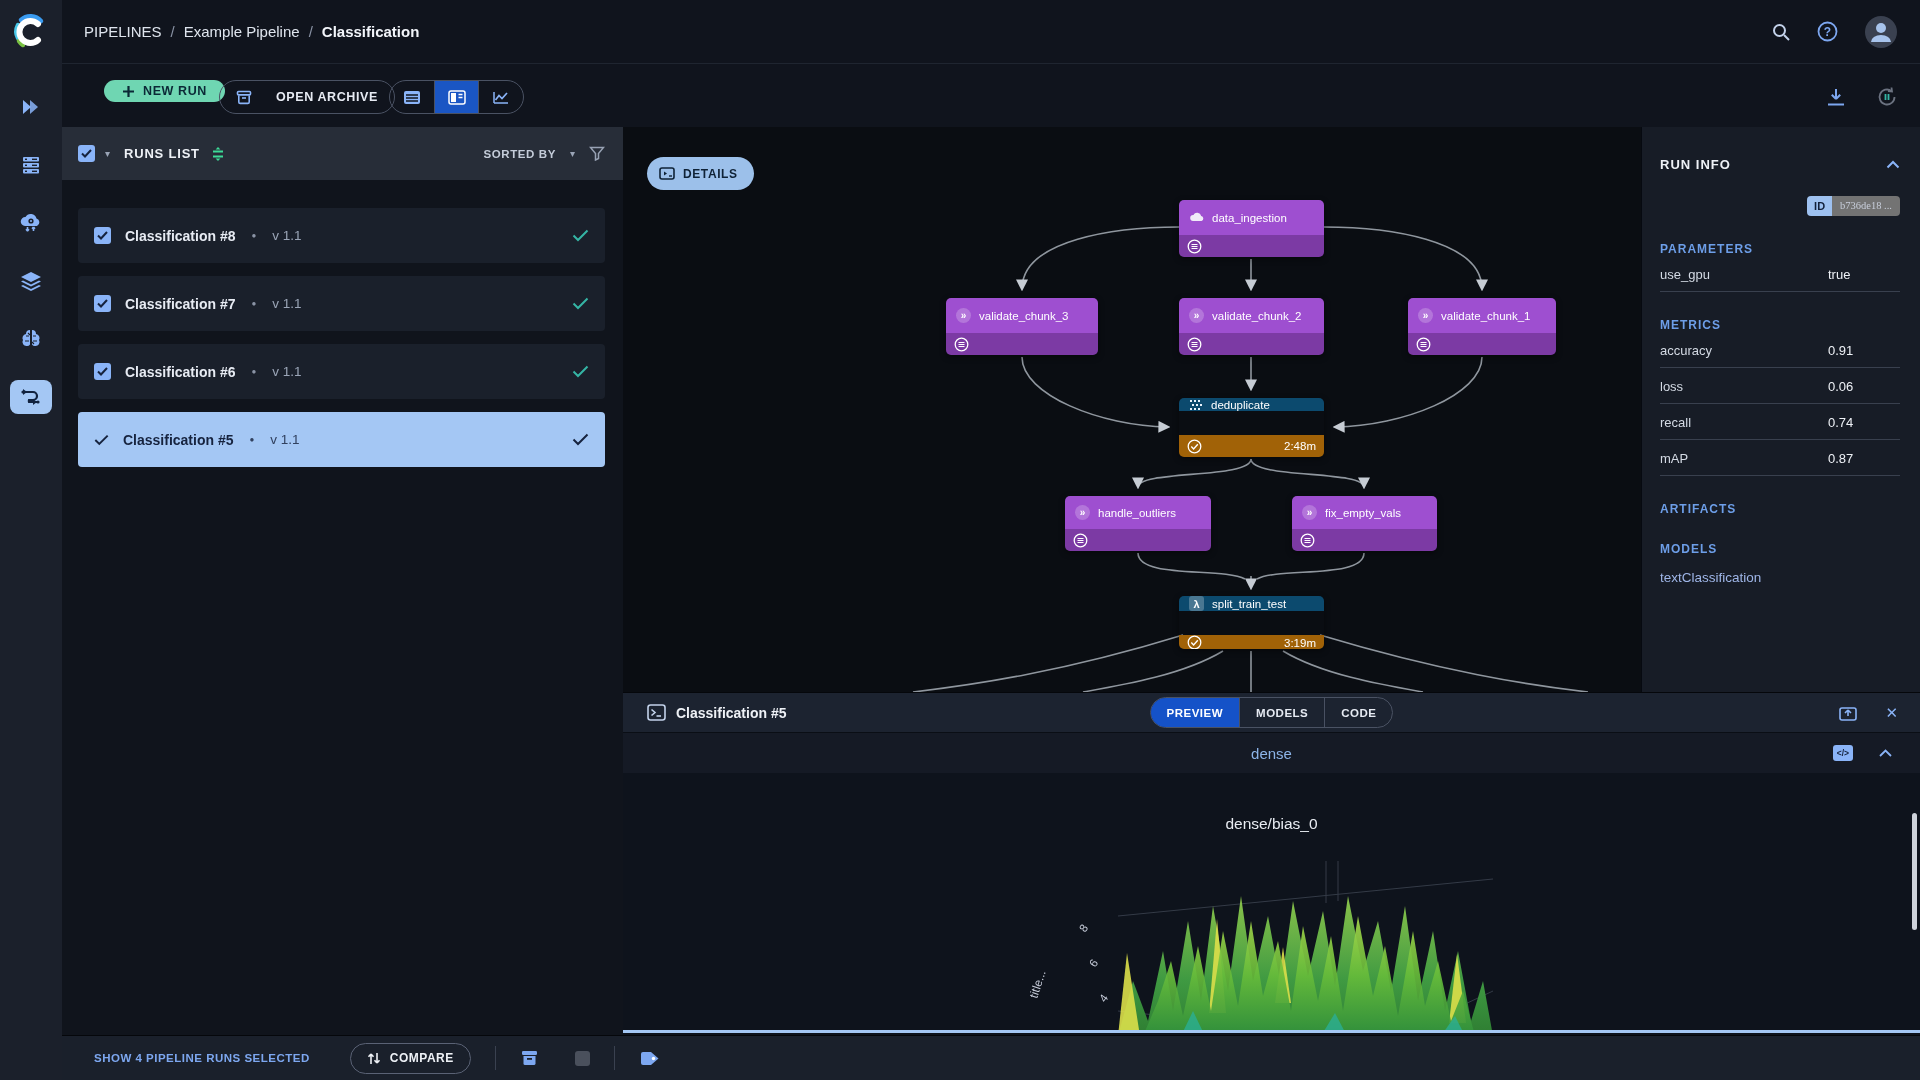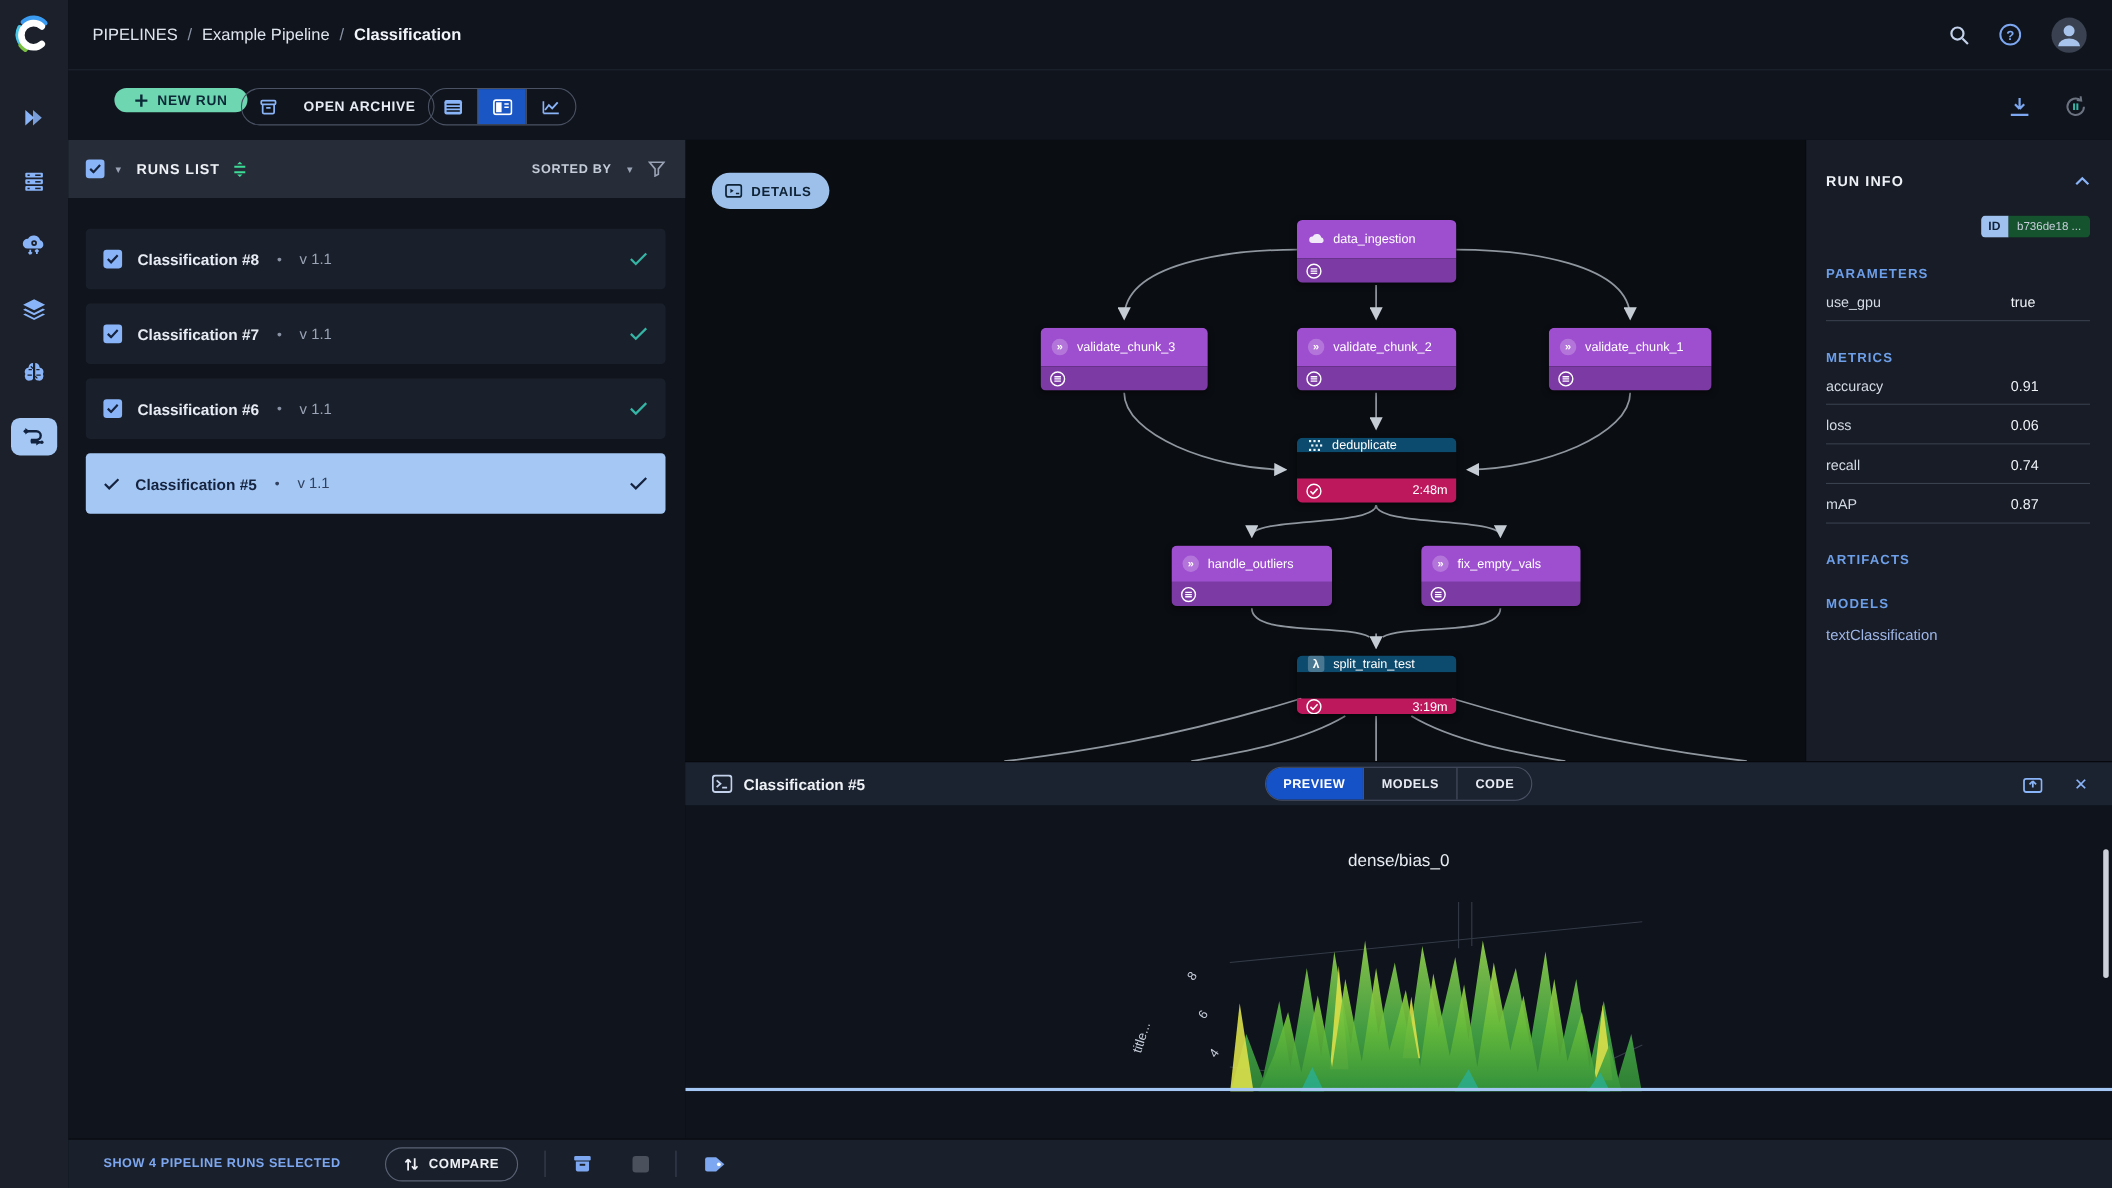--- a/index.html
+++ b/index.html
@@ -63,36 +63,36 @@
     background:#9cc0ea; color:#0f2236; font-size:12px; font-weight:bold; letter-spacing:.6px;
     display:flex; align-items:center; gap:8px; cursor:pointer; z-index:3; }
   .node { position:absolute; border-radius:5px; overflow:hidden; display:flex; flex-direction:column; z-index:2; cursor:pointer;
     box-shadow:0 2px 6px rgba(0,0,0,.45); }
   .node-top { flex:1; display:flex; align-items:center; gap:8px; padding:0 10px; }
   .node-label { font-size:11.5px; color:#ffffff; white-space:nowrap; }
   .node-strip { height:22px; display:flex; align-items:center; justify-content:space-between; padding:0 8px; }
   .node.purple .node-top { background:#9e4fd0; }
   .node.purple .node-strip { background:#7c3aa4; }
   .node.blue .node-top { background:#0c4a6e; }
-  .node.blue .node-strip { background:#be185d;margin-top:24px; }
+  .node.blue .node-strip { background:#a16207;margin-top:24px; }
   .node-duration { font-size:11.5px; color:#ffffff; }
   .mini-circle { width:15px; height:15px; border-radius:50%; background:rgba(255,255,255,.22);
     display:flex; align-items:center; justify-content:center; color:#fff; font-weight:bold; font-size:10px; }
   .mini-square { width:15px; height:15px; border-radius:3px; background:rgba(255,255,255,.25);
     display:flex; align-items:center; justify-content:center; color:#fff; font-weight:bold; font-size:11px; }
 
   
   #info-panel { position:absolute; left:1641px; top:127px; width:279px; height:565px; background:#171c26;
     border-left:1px solid #060910; padding:30px 20px 0 18px; z-index:6; overflow:hidden; }
   .info-title-row { display:flex; align-items:center; justify-content:space-between; }
   .info-title { font-size:13px; font-weight:bold; letter-spacing:1px; color:#eef1f6; }
   .id-row { margin-top:24px; display:flex; justify-content:flex-end; }
   .id-chip { display:flex; border-radius:4px; overflow:hidden; font-size:11px; cursor:pointer; }
   .id-chip .id-key { background:#9ec1f0; color:#12203a; font-weight:bold; padding:4px 7px; }
-  .id-chip .id-val { background:#14532d; color:#c8cedb; padding:4px 8px; font-family:Liberation Sans, sans-serif; font-size:10.5px; }
+  .id-chip .id-val { background:#737373; color:#c8cedb; padding:4px 8px; font-family:Liberation Serif, serif; font-size:10.5px; }
   .section-head { margin-top:26px; font-size:12px; font-weight:bold; letter-spacing:1px; color:#6d9ee8; }
   .kv-row { display:flex; padding:11px 0 9px 0; border-bottom:1px solid #39404e; font-size:13px; }
   .kv-label { width:168px; color:#d4dae4; }
   .kv-value { color:#eef1f6; }
   .model-link { margin-top:14px; font-size:13.5px; color:#9fb6e8; cursor:pointer; }
 
   
   #preview-panel { position:absolute; left:623px; top:692px; width:1297px; height:343px; background:#0e131c; z-index:12;
     border-top:1px solid #05070b; }
   .preview-header { height:39px; background:#1c2330; display:flex; align-items:center; padding:0 22px 0 24px; position:relative; }
@@ -561,20 +561,29 @@
     </div>
     <div class="preview-header-icons">
       <svg width="18" height="16" viewBox="0 0 18 16">
         <rect x="1" y="3" width="16" height="12" rx="2" fill="none" stroke="#8ab4f8" stroke-width="1.6"></rect>
         <path d="M9 11 V5 M9 5 l-3 3 M9 5 l3 3" stroke="#8ab4f8" stroke-width="1.6" fill="none"></path>
       </svg>
       <span style="color:#8ab4f8;font-size:15px;cursor:pointer;">✕</span>
     </div>
   </div>
 
+  <div class="dense-row">
+    <span class="dense-title">dense</span>
+    <div class="dense-icons">
+      <span class="code-badge">&lt;/&gt;</span>
+      <svg width="13" height="8" viewBox="0 0 13 8">
+        <path d="M1 7 L6.5 1.5 L12 7" stroke="#8ab4f8" stroke-width="1.8" fill="none"></path>
+      </svg>
+    </div>
+  </div>
 
   <div class="plot-area">
     <div class="plot-title">dense/bias_0</div>
     <div class="surface-wrap">
       <svg width="520" height="175" viewBox="0 0 520 175">
         <defs>
           <linearGradient id="gBack" x1="0" y1="0" x2="0" y2="1">
             <stop offset="0" stop-color="#8bc34a"></stop>
               <stop offset=".6" stop-color="#3f9a42"></stop>
               <stop offset="1" stop-color="#2e7d32"></stop>

